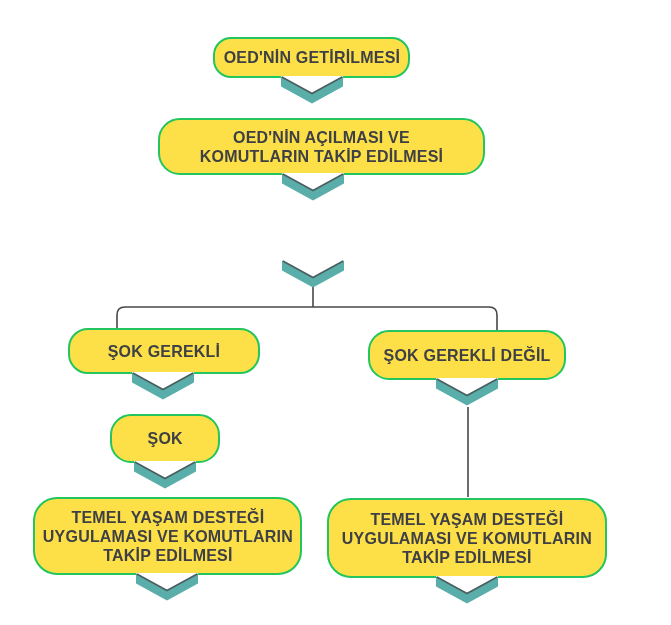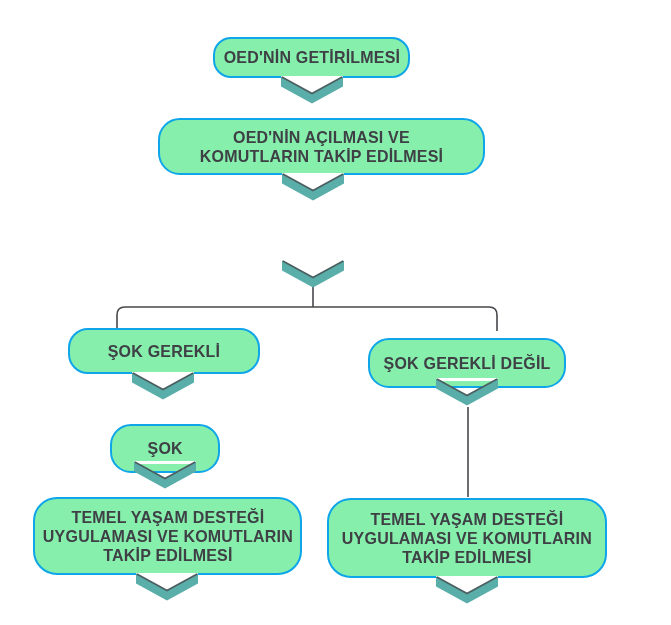--- a/index.html
+++ b/index.html
@@ -17,22 +17,22 @@
   }
   .connectors {
     position: absolute;
     left: 0;
     top: 0;
     z-index: 0;
   }
   .node {
     position: absolute;
     box-sizing: border-box;
-    background: #86efac;
-    border: 2px solid #0ea5e9;
+    background: #fde047;
+    border: 2px solid #22c55e;
     display: flex;
     align-items: center;
     justify-content: center;
     text-align: center;
     z-index: 1;
   }
   .label {
     display: block;
     white-space: pre-line;
     font-weight: 700;
@@ -66,25 +66,25 @@
   <div class="node" style="left:158px; top:118px; width:327px; height:57px; border-radius:22px;">
     <span class="label">OED'NİN AÇILMASI VE
 KOMUTLARIN TAKİP EDİLMESİ</span>
   </div>
 
 
   <div class="node" style="left:68px; top:328px; width:192px; height:46px; border-radius:20px;text-align:right;">
     <span class="label">ŞOK GEREKLİ</span>
   </div>
 
-  <div class="node" style="left:368px; top:330px; width:198px; height:50px; border-radius:21px;margin-top:8px;">
+  <div class="node" style="left:368px; top:330px; width:198px; height:50px; border-radius:21px;">
     <span class="label">ŞOK GEREKLİ DEĞİL</span>
   </div>
 
-  <div class="node" style="left:110px; top:424px; width:110px; height:49px; border-radius:21px;">
+  <div class="node" style="left:110px; top:414px; width:110px; height:49px; border-radius:21px;">
     <span class="label">ŞOK</span>
   </div>
 
   <div class="node" style="left:33px; top:497px; width:269px; height:78px; border-radius:24px;">
     <span class="label">TEMEL YAŞAM DESTEĞİ
 UYGULAMASI VE KOMUTLARIN
 TAKİP EDİLMESİ</span>
   </div>
 
   <div class="node" style="left:327px; top:498px; width:280px; height:80px; border-radius:24px;">

